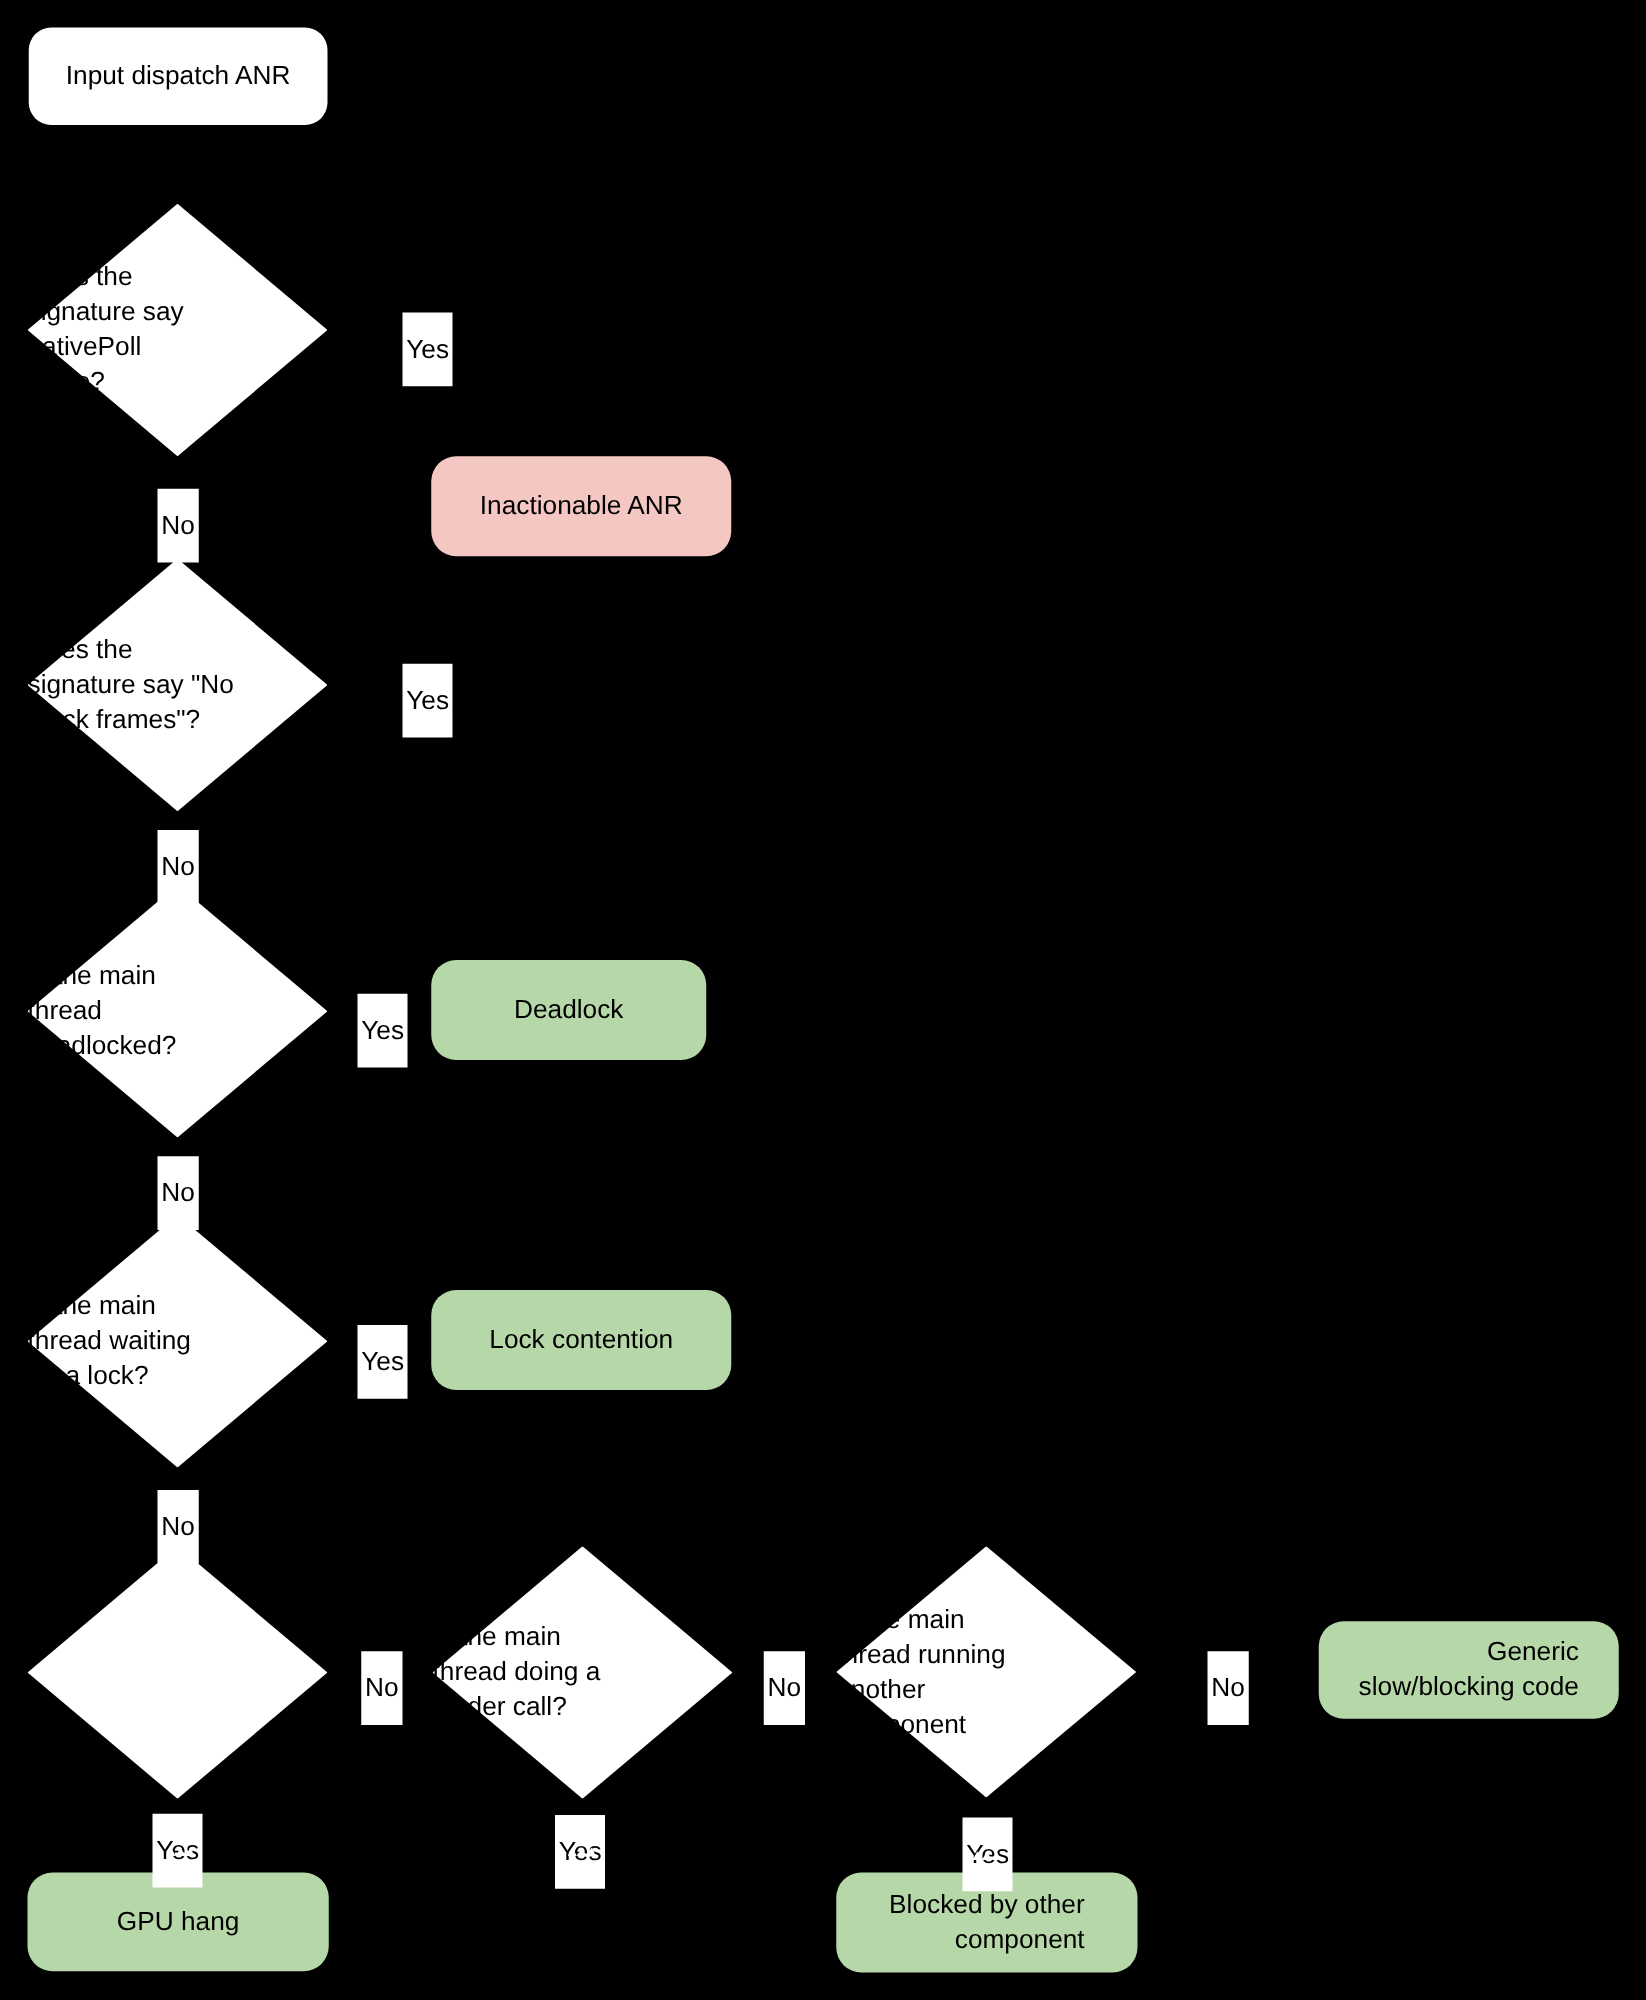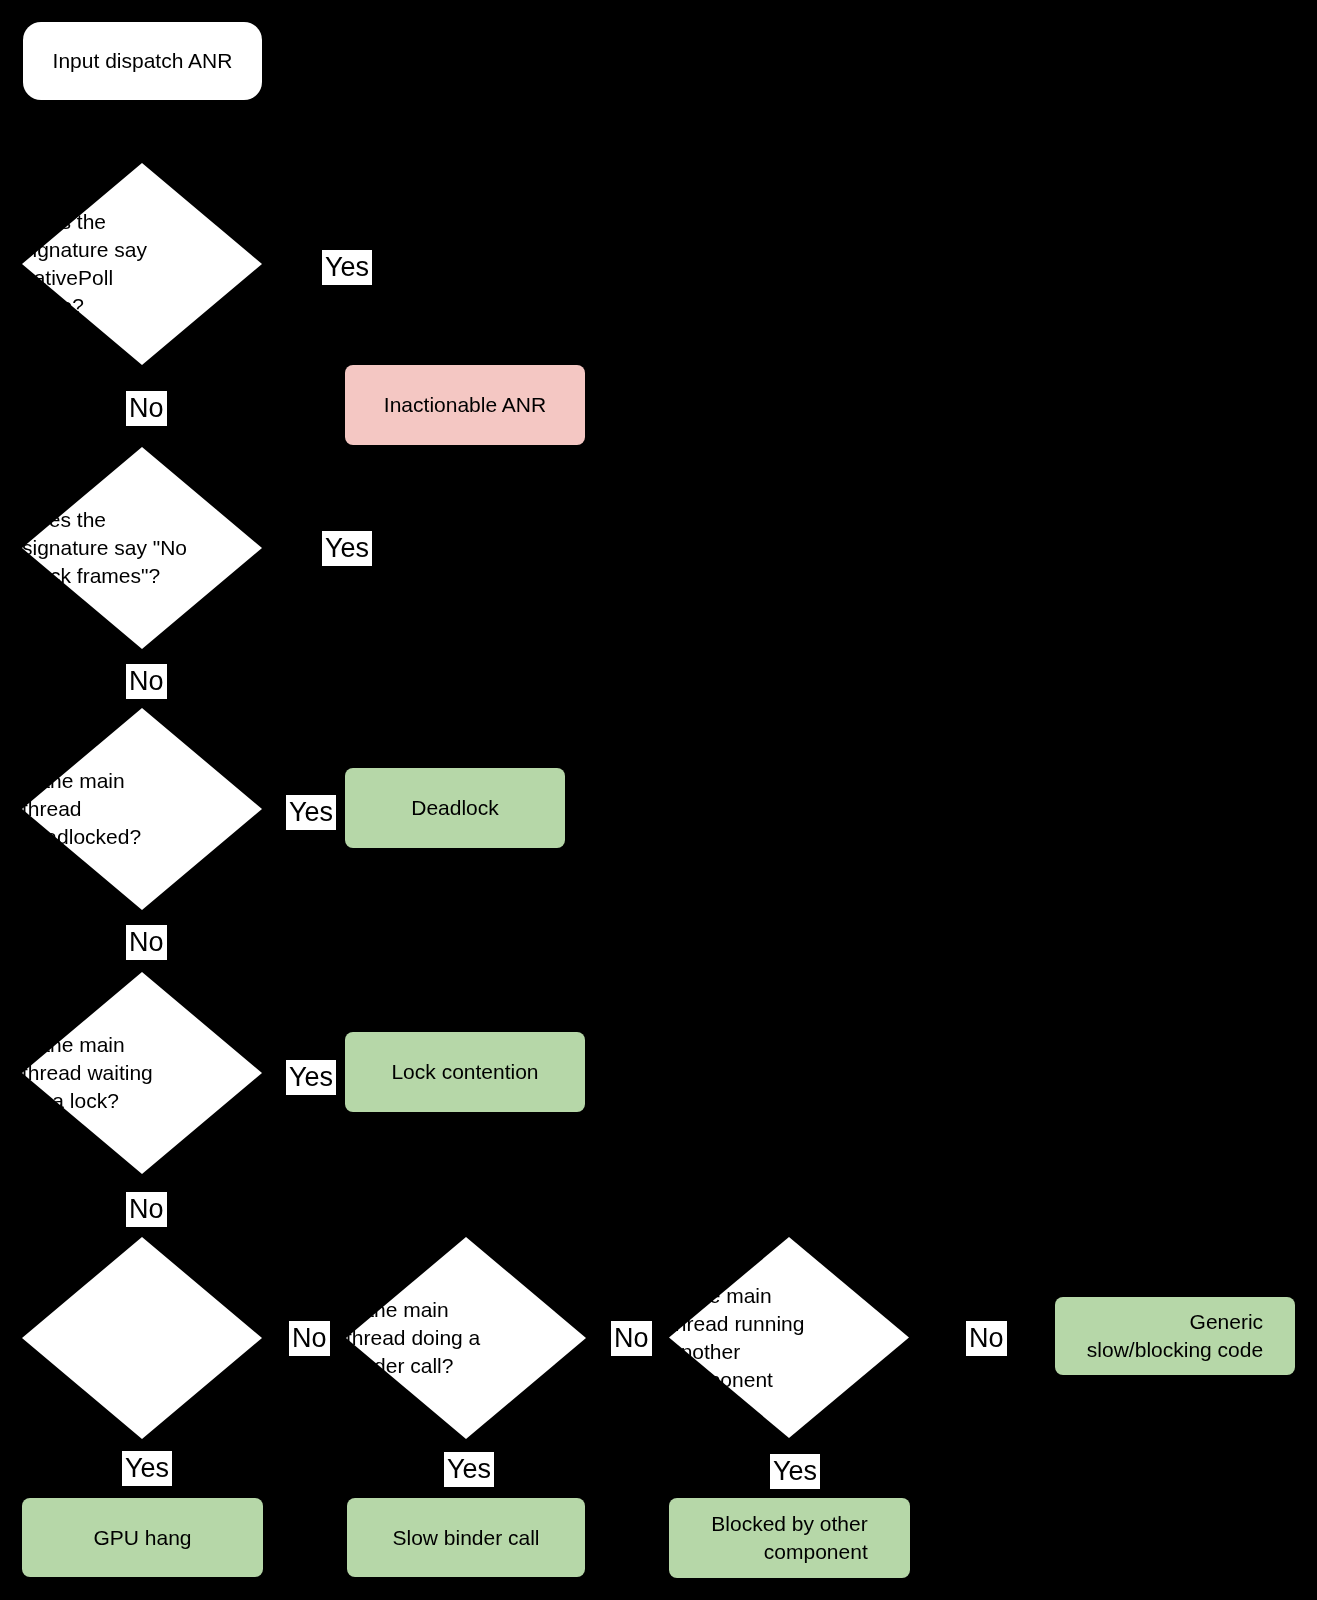--- a/index.html
+++ b/index.html
@@ -2,31 +2,31 @@
 <html><head>
 <meta charset="utf-8">
 <style>
   html,body{margin:0;padding:0;background:#000;}
   #canvas{
     position:relative;width:1317px;height:1600px;background:#000000;
     font-family:"Liberation Sans", sans-serif;color:#000;overflow:hidden;
   }
   .node{position:absolute;display:flex;align-items:center;justify-content:center;
     text-align:right;font-size:21px;line-height:28px;white-space:pre-line;}
-  .rect{border-radius:8px;background:#fff;}
+  .rect{border-radius:20px;background:#fff;}
   .start{border-radius:18px;background:#ffffff;}
   .bad{background:#f4c7c3;}
   .good{background:#b6d7a8;}
   .diamond{position:absolute;}
   .diamond .shape{position:absolute;left:0;top:0;right:0;bottom:0;background:#ffffff;
     clip-path:polygon(50% 0,100% 50%,50% 100%,0 50%);}
   .diamond .dtext{position:absolute;left:50%;top:50%;transform:translate(-50%,-50%);
     width:100%;text-align:left;font-size:21px;line-height:28px;white-space:pre-line;}
-  .chip{position:absolute;background:#ffffff;color:#000;font-size:27px;line-height:27px;
-    padding:4px 3px;white-space:nowrap;}
+  .chip{position:absolute;background:#ffffff;color:#000;font-size:21px;line-height:27px;
+    padding:16px 3px;white-space:nowrap;}
   .remnant{position:absolute;width:23px;height:7px;background:#ffffff;
     clip-path:polygon(0 100%,17% 0,33% 100%,50% 0,67% 100%,83% 0,100% 100%);}
 </style>
 </head>
 <body>
 
 <div id="canvas">
 
   <div class="node start" style="left:23px;top:22px;width:239px;height:78px;">Input dispatch ANR</div>
 
@@ -82,21 +82,20 @@
 
   <div class="node rect good" style="left:345px;top:768px;width:220px;height:80px;">Deadlock</div>
 
   <div class="node rect good" style="left:345px;top:1032px;width:240px;height:80px;">Lock contention</div>
 
   <div class="node rect good" style="left:1055px;top:1297px;width:240px;height:78px;">Generic
 slow/blocking code</div>
 
   <div class="node rect good" style="left:22px;top:1498px;width:241px;height:79px;">GPU hang</div>
 
-  <div class="node rect good" style="left:347px;top:1498px;width:238px;height:79px;">Slow binder call</div>
 
   <div class="node rect good" style="left:669px;top:1498px;width:241px;height:80px;">Blocked by other
 component</div>
 
   <div class="chip" style="left:322px;top:250px;">Yes</div>
   <div class="chip" style="left:126px;top:391px;">No</div>
 
   <div class="chip" style="left:322px;top:531px;">Yes</div>
   <div class="chip" style="left:126px;top:664px;">No</div>
 

